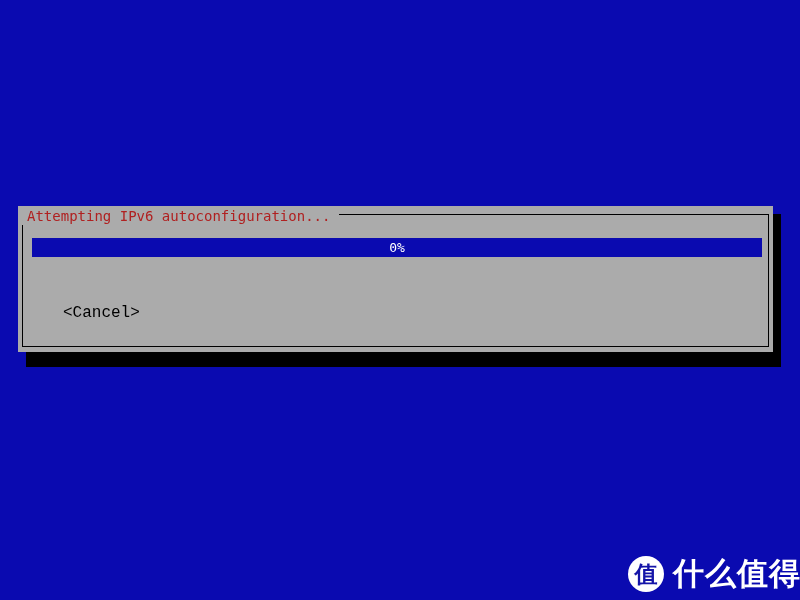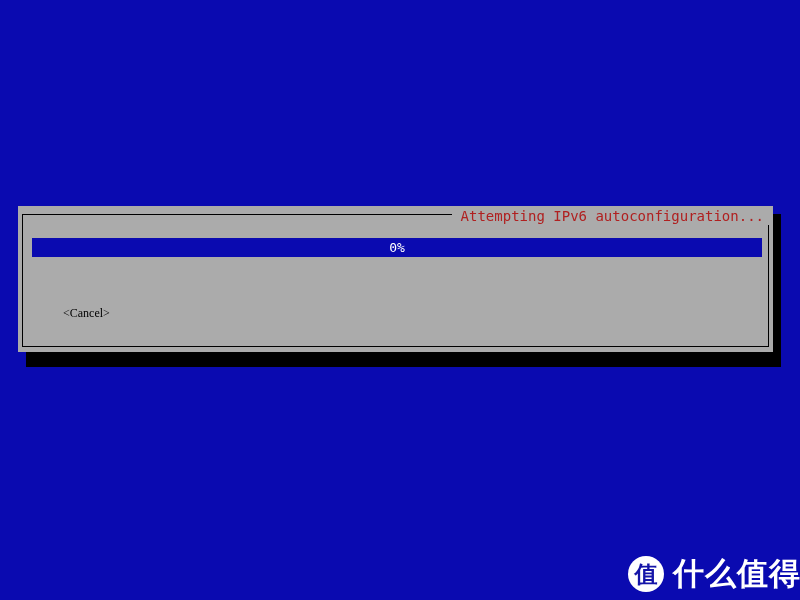--- a/index.html
+++ b/index.html
@@ -56,21 +56,21 @@
     box-sizing: border-box;
   }
 
   
   #dialog-title {
     position: absolute;
     left: 0;
     right: 0;
     top: 1px;
     height: 17px;
-    text-align: right;
+    text-align: left;
     line-height: 17px;
     white-space: nowrap;
     pointer-events: none;
   }
   #dialog-title .title-text {
     display: inline-block;
     background: #ABABAB;
     color: #B02020;
     font-size: 14px;
     letter-spacing: 0px;
@@ -110,23 +110,23 @@
   }
 
   
   #cancel-button {
     position: absolute;
     left: 63px;
     top: 304px;
     height: 19px;
     line-height: 19px;
     color: #000000;
-    font-size: 12px;
+    font-size: 16px;
     white-space: nowrap;
-    font-family: Liberation Serif, serif;
+    font-family: Liberation Mono, monospace;
     background: transparent;
     border: none;
     padding: 0;
     cursor: pointer;
   }
 
   
   #watermark {
     position: absolute;
     left: 628px;

